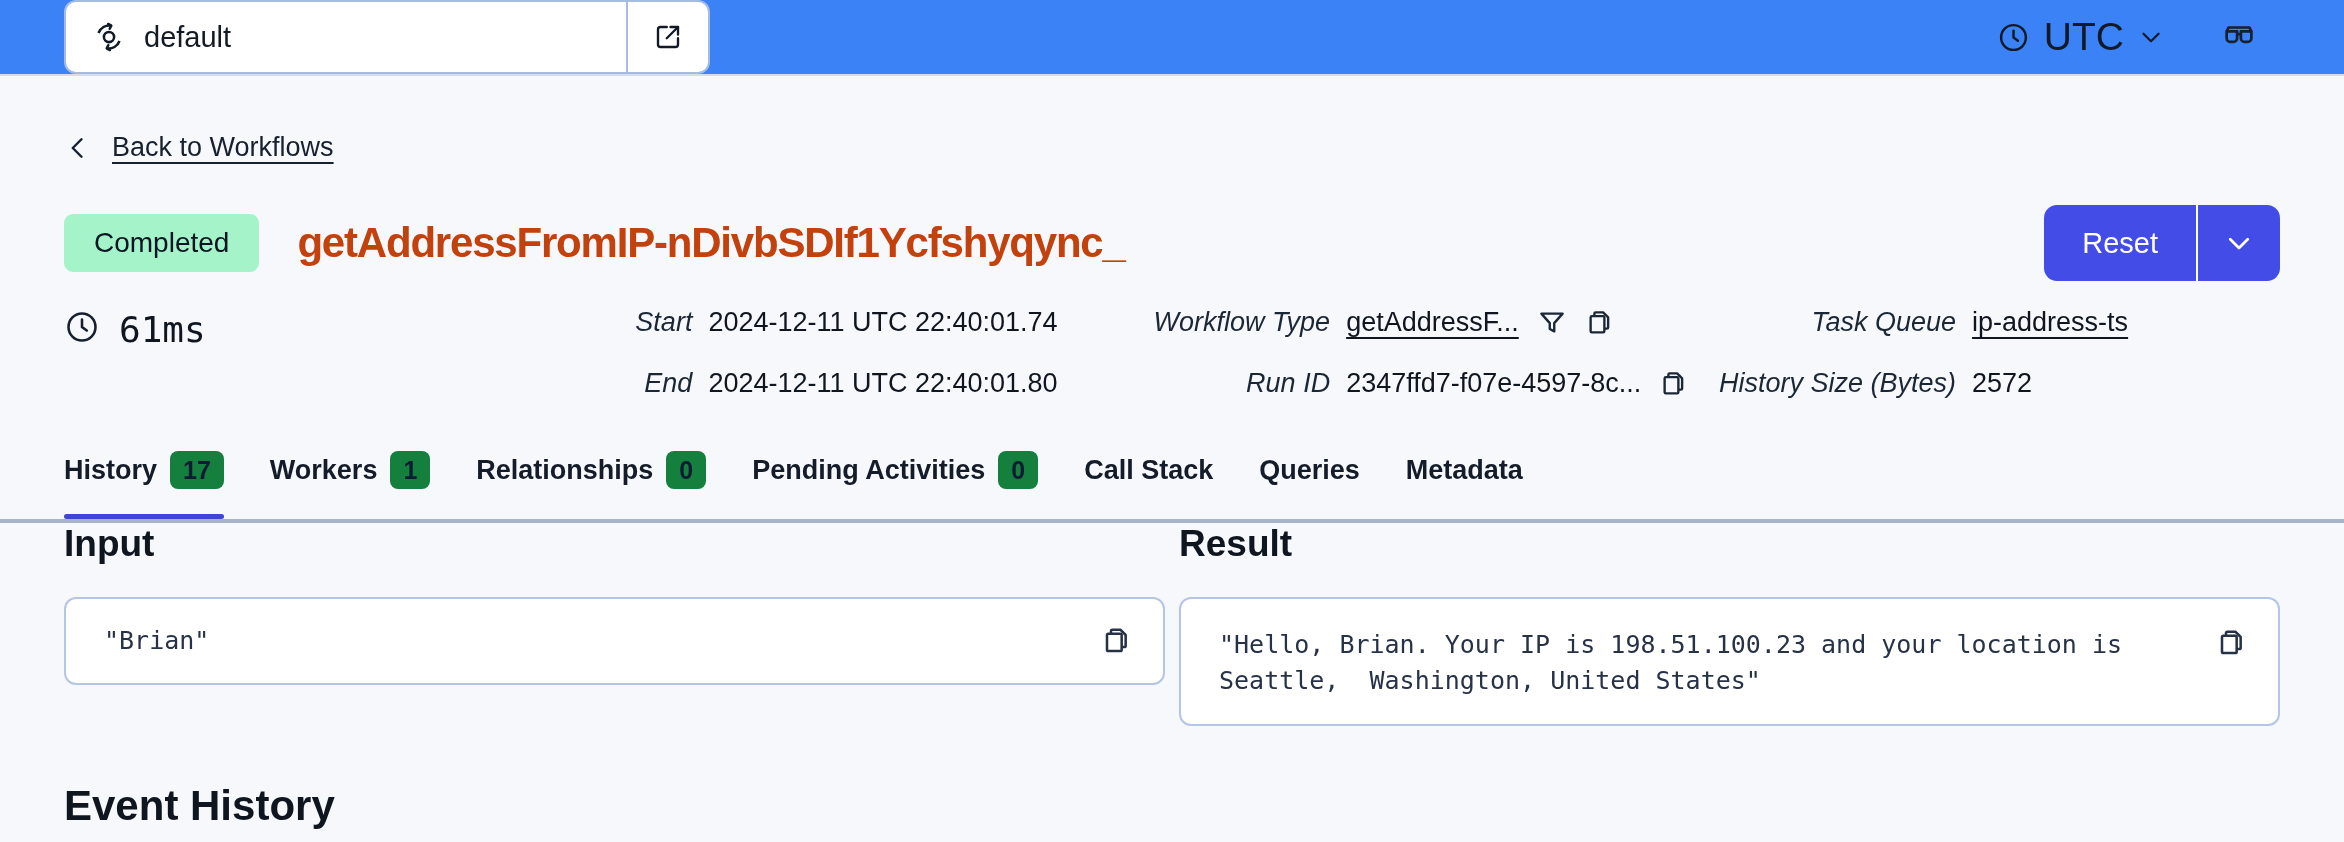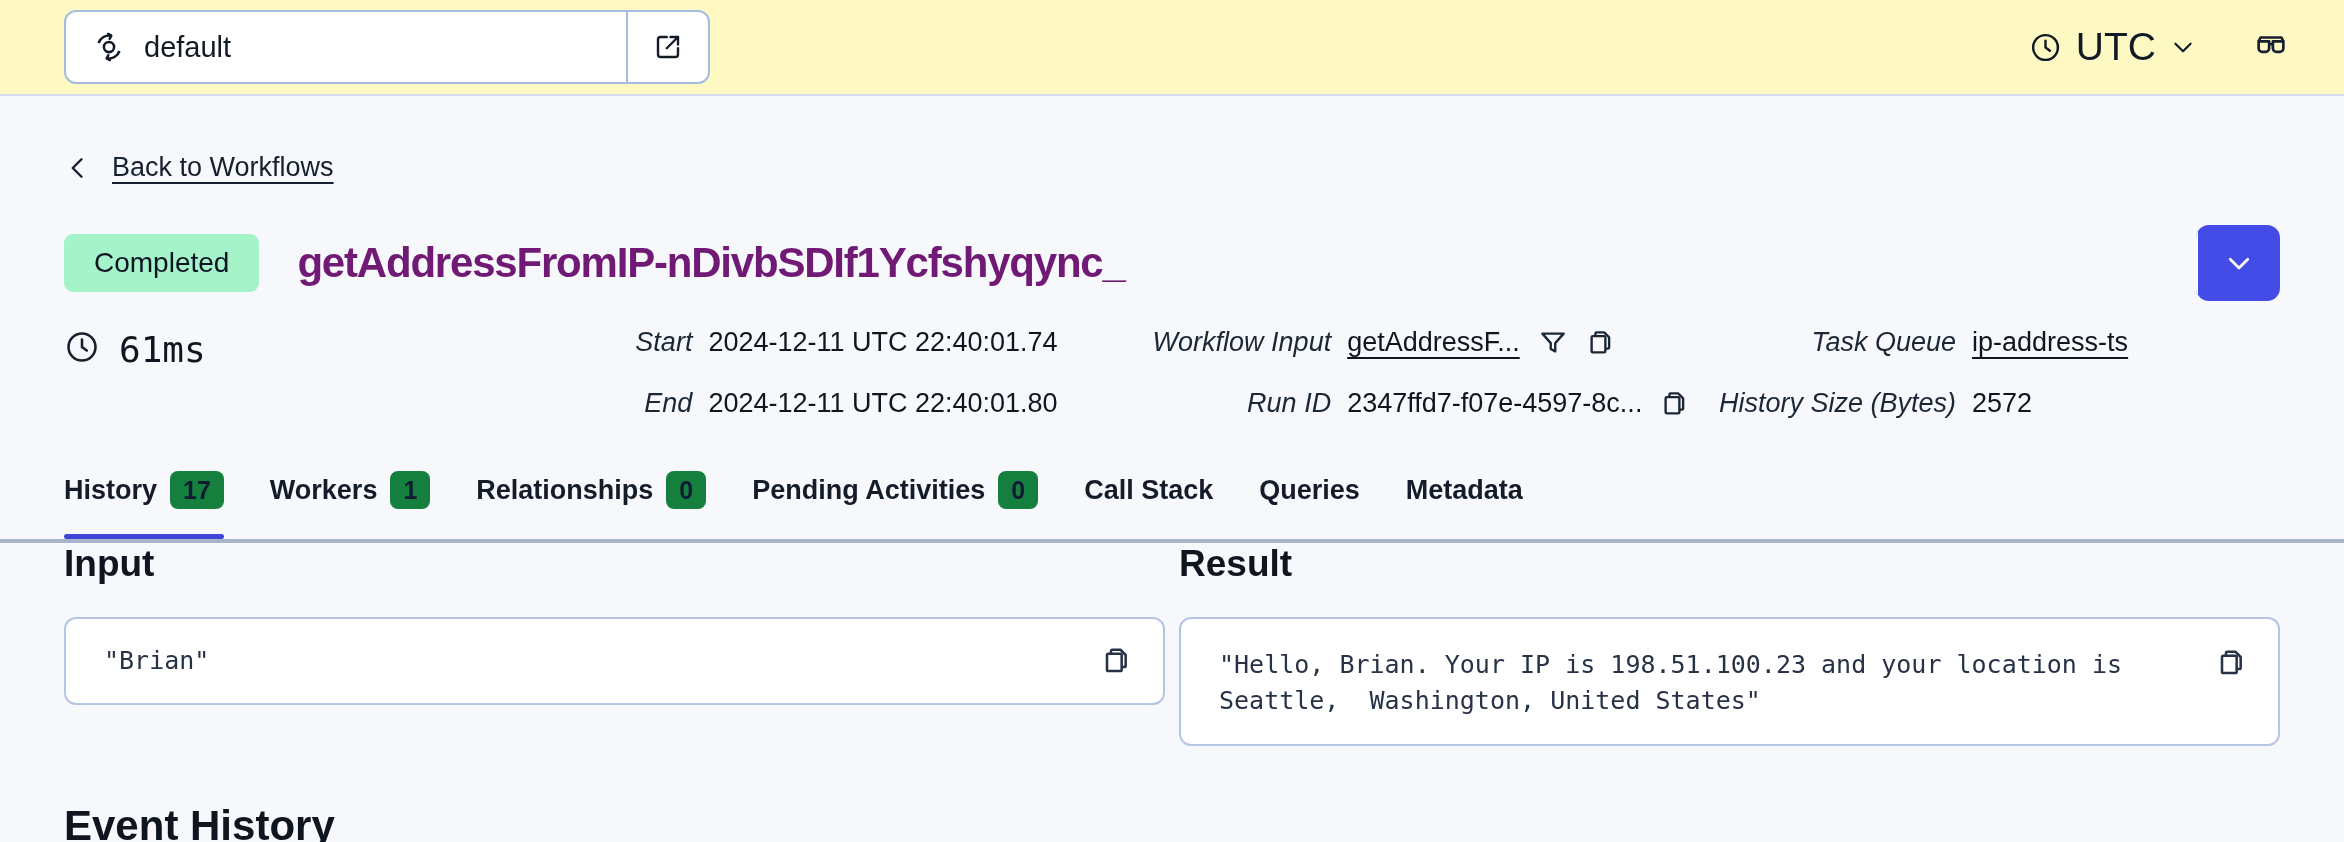--- a/index.html
+++ b/index.html
@@ -6,24 +6,24 @@
   html,body { width:2344px; height:842px; overflow:hidden; }
   body {
     font-family:"Liberation Sans", sans-serif;
     background:#f7f8fc;
     color:#16202e;
   }
   svg { display:block; }
 
   
   .topbar {
-    height:96px; background:#fef9c3;
+    height:76px; background:#3b82f6;
     border-bottom:2px solid #d4ddee;
     display:flex; align-items:center;
-    padding:0 54px 0 64px;
+    padding:0 86px 0 64px;
   }
   .ns-select {
     display:flex; align-items:stretch; height:74px;
     border:2px solid #a6bbe0; border-radius:12px;
     background:#fff; overflow:hidden; cursor:pointer;
   }
   .ns-main {
     display:flex; align-items:center; gap:18px;
     width:560px; padding:0 26px; font-size:29px; color:#121a26;
   }
@@ -38,21 +38,21 @@
   .main { padding:0 64px; }
 
   .back-row { margin-top:56px; display:flex; align-items:center; gap:20px; font-size:27px; }
   .back-link { color:#16202e; text-decoration:underline; text-underline-offset:6px; font-weight:500; cursor:pointer; }
 
   .title-row { margin-top:42px; display:flex; align-items:center; gap:38px; }
   .status-badge {
     background:#a5f4c9; color:#0d1524; border-radius:9px;
     font-size:28px; font-weight:500; padding:15px 30px; line-height:1;
   }
-  .wf-title { font-size:42px; font-weight:700; letter-spacing:-1.2px; color:#701a75; white-space:nowrap; }
+  .wf-title { font-size:42px; font-weight:700; letter-spacing:-1.2px; color:#c2410c; white-space:nowrap; }
   .reset-split { margin-left:auto; display:flex; height:76px; border-radius:13px; overflow:hidden; }
   .reset-main {
     background:#444ce7; color:#fff; border:none; font-family:inherit;
     font-size:29px; padding:0 38px; cursor:pointer;
   }
   .reset-caret {
     background:#444ce7; color:#fff; border:none; border-left:2px solid #ffffff;
     width:84px; display:flex; align-items:center; justify-content:center; cursor:pointer;
   }
 
@@ -162,20 +162,21 @@
         <polyline points="15 4.5 7.5 12 15 19.5"></polyline>
       </svg>
     </span>
     <a class="back-link">Back to Workflows</a>
   </div>
 
   <div class="title-row">
     <span class="status-badge">Completed</span>
     <h1 class="wf-title">getAddressFromIP-nDivbSDIf1Ycfshyqync_</h1>
     <div class="reset-split">
+      <button class="reset-main">Reset</button>
       <button class="reset-caret">
         <span>
           <svg width="30" height="30" viewBox="0 0 24 24" fill="none" stroke="currentColor" stroke-width="2.2" stroke-linecap="round" stroke-linejoin="round">
             <polyline points="5 9 12 16 19 9"></polyline>
           </svg>
         </span>
       </button>
     </div>
   </div>
 
@@ -191,21 +192,21 @@
     </div>
 
     <div class="kv-group g-start">
       <span class="kv-label">Start</span>
       <span class="kv-value">2024-12-11 UTC 22:40:01.74</span>
       <span class="kv-label">End</span>
       <span class="kv-value">2024-12-11 UTC 22:40:01.80</span>
     </div>
 
     <div class="kv-group g-type">
-      <span class="kv-label">Workflow Input</span>
+      <span class="kv-label">Workflow Type</span>
       <span class="kv-value">
         <span class="kv-link">getAddressF...</span>
         <button class="icon-btn">
           <span>
             <svg width="30" height="30" viewBox="0 0 24 24" fill="none" stroke="currentColor" stroke-width="1.9" stroke-linejoin="round">
               <path d="M3.5 4.5h17l-6.7 7.6v6.6l-3.6-1.9v-4.7L3.5 4.5z"></path>
             </svg>
           </span>
         </button>
         <button class="icon-btn">

